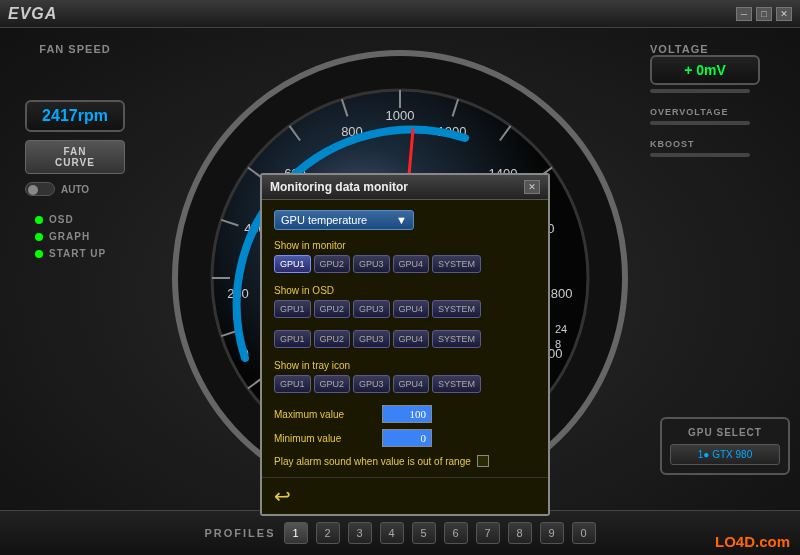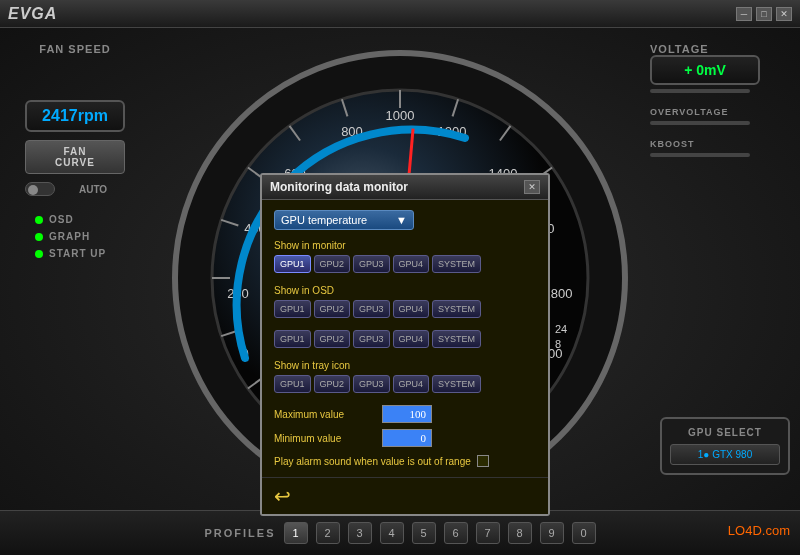--- a/index.html
+++ b/index.html
@@ -95,21 +95,21 @@
       font-weight: bold;
       padding: 5px 28px;
       cursor: pointer;
       width: 100px;
       text-align: center;
       letter-spacing: 1px;
     }
     .auto-row {
       display: flex;
       align-items: center;
-      gap: 24px;
+      gap: 6px;
       width: 100px;
     }
     .toggle-switch {
       width: 30px;
       height: 14px;
       background: #333;
       border: 1px solid #555;
       border-radius: 7px;
       position: relative;
       cursor: pointer;
@@ -448,25 +448,25 @@
     }
     .back-arrow {
       color: #e8c840;
       font-size: 20px;
       cursor: pointer;
     }
 
     
     .watermark {
       position: absolute;
-      bottom: 17px;
+      bottom: 5px;
       right: 10px;
       color: #888;
-      font-size: 13px;
-      font-weight: normal;
+      font-size: 15px;
+      font-weight: bold;
     }
     .watermark span {
       color: #ff6600;
     }
   </style>
 </head>
 <body>
 
 <div class="title-bar">
   <span class="title-bar-logo">EVGA</span>

